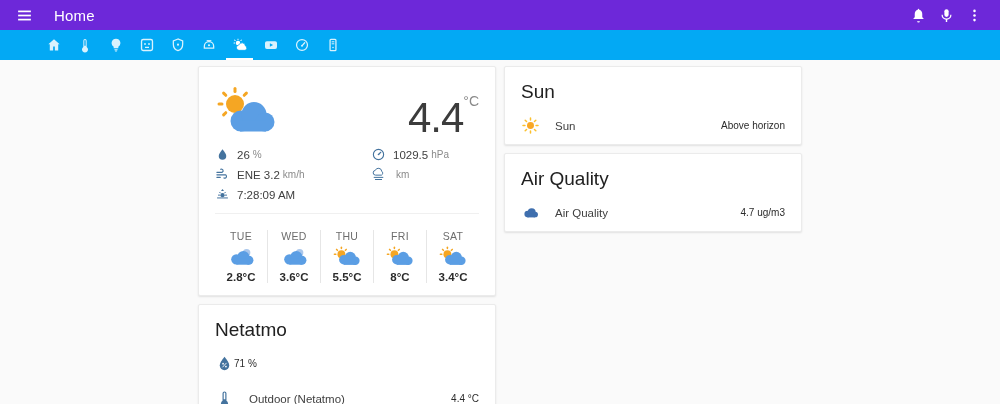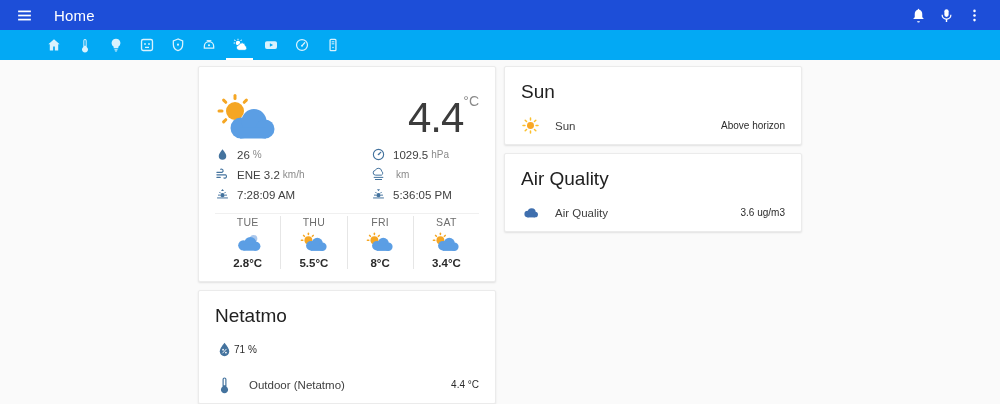--- a/index.html
+++ b/index.html
@@ -1,51 +1,51 @@
 <!DOCTYPE html>
 <html><head>
 <meta charset="utf-8">
 <style>
   * { margin:0; padding:0; box-sizing:border-box; }
   html,body { width:1000px; height:404px; overflow:hidden; }
   body { font-family:"Liberation Sans", sans-serif; background:#fafafa; color:#212121; }
 
   
-  .appbar { background:#1d4ed8; height:30px; display:flex; align-items:center; padding:0 12px; color:#fff; }
+  .appbar { background:#6d28d9; height:30px; display:flex; align-items:center; padding:0 12px; color:#fff; }
   .appbar .menu-btn { width:24px; height:24px; display:flex; align-items:center; justify-content:center; cursor:pointer; font-size:17px; }
   .appbar .title { font-size:15px; margin-left:18px; letter-spacing:.2px; }
   .appbar .spacer { flex:1; }
   .appbar .icon-btn { width:28px; height:24px; display:flex; align-items:center; justify-content:center; cursor:pointer; }
 
   
   .tabbar { background:#03a9f4; height:30px; display:flex; align-items:stretch; padding-left:38px; }
   .tab { width:31px; display:flex; align-items:center; justify-content:center; position:relative; cursor:pointer; opacity:.85; }
   .tab.active { opacity:1; }
   .tab.active::after { content:""; position:absolute; left:2px; right:2px; bottom:0; height:2px; background:#fff; }
   .tab svg { width:16px; height:16px; }
 
   
   .content { padding-top:6px; }
   .columns { width:604px; margin:0 auto; display:flex; gap:8px; align-items:flex-start; }
   .col { width:298px; display:flex; flex-direction:column; gap:8px; }
   .card { background:#fff; border:1px solid #ebebeb; border-radius:2px; box-shadow:0 1px 2px rgba(0,0,0,.10); }
 
   
   .weather-card { padding:12px 16px 12px; }
-  .w-top { display:flex; align-items:flex-end; justify-content:space-between; }
+  .w-top { display:flex; align-items:center; justify-content:space-between; }
   .w-top .big-icon { width:64px; height:46px; }
   .big-temp { font-size:42px; font-weight:300; color:#3c3c3c; line-height:44px; letter-spacing:-1px; }
   .big-temp .deg { font-size:14px; color:#8a8a8a; vertical-align:26px; letter-spacing:0; font-weight:400; }
   .w-attrs { display:flex; justify-content:space-between; margin-top:6px; }
   .attr-col { display:flex; flex-direction:column; gap:3px; }
   .attr-row { display:flex; align-items:center; height:17px; }
   .attr-row svg { width:15px; height:15px; margin-right:7px; flex:0 0 auto; }
   .attr-row .val { font-size:11.5px; color:#404040; }
   .attr-row .unit { font-size:10px; color:#8a8a8a; margin-left:3px; }
-  .forecast { display:flex; margin-top:10px; border-top:1px solid #f0f0f0; padding-top:2px; }
+  .forecast { display:flex; margin-top:10px; border-top:1px solid #f0f0f0; padding-top:16px; }
   .f-col { flex:1; display:flex; flex-direction:column; align-items:center; gap:4px; }
   .f-col + .f-col { border-left:1px solid #e6e6e6; }
   .f-day { font-size:10.5px; color:#6d6d6d; letter-spacing:.3px; }
   .f-col svg { width:28px; height:21px; }
   .f-temp { font-size:11.5px; font-weight:bold; color:#2b2b2b; }
 
   
   .card .card-title { font-size:19px; color:#212121; padding:14px 16px 6px; font-weight:400; }
   .entity-row { display:flex; align-items:center; padding:7px 16px 9px; cursor:pointer; }
   .entity-row svg { width:19px; height:19px; flex:0 0 auto; }
@@ -241,53 +241,49 @@
               <svg viewBox="0 0 24 24">
                   <path d="M7.2 13a3.8 3.8 0 0 1-.4-7.57A5.4 5.4 0 0 1 17.2 6.9 3.6 3.6 0 0 1 16.8 13Z" fill="none" stroke="#44739e" stroke-width="1.6"></path>
                   <g stroke="#44739e" stroke-width="1.6" stroke-linecap="round">
                     <line x1="5" y1="16.6" x2="19" y2="16.6"></line>
                     <line x1="7" y1="20" x2="17" y2="20"></line>
                   </g>
                 </svg>
               <span class="val"></span>
                 <span class="unit">km</span>
             </div>
-            <div class="attr-row">
-              <svg viewBox="0 0 24 24">
-                  <g fill="#44739e">
-                    <path d="M12 6.6 14.4 3.4h-4.8Z"></path>
-                    <circle cx="12" cy="13" r="3.4"></circle>
-                  </g>
-                  <g stroke="#44739e" stroke-width="1.6" stroke-linecap="round">
-                    <line x1="5.5" y1="13" x2="7.3" y2="13"></line>
-                    <line x1="16.7" y1="13" x2="18.5" y2="13"></line>
-                    <line x1="7.4" y1="8.4" x2="8.6" y2="9.6"></line>
-                    <line x1="16.6" y1="8.4" x2="15.4" y2="9.6"></line>
-                    <line x1="4" y1="17.5" x2="20" y2="17.5"></line>
-                  </g>
-                </svg>
-              <span class="val">5:36:05 PM</span>
-                <span class="unit"></span>
-            </div>
           </div>
         </div>
 
         <div class="forecast">
           <div class="f-col">
             <span class="f-day">TUE</span>
             <svg viewBox="0 0 30 22">
                 <circle cx="21" cy="7" r="4" fill="#aac7ec"></circle>
                 <g fill="#5b9ee4">
                   <circle cx="10" cy="14" r="5.5"></circle>
                   <circle cx="17.5" cy="11.5" r="6.5"></circle>
                   <circle cx="23.5" cy="15" r="4.8"></circle>
                   <rect x="10" y="13.5" width="14" height="6.3"></rect>
                 </g>
               </svg>
             <span class="f-temp">2.8°C</span>
+          </div>
+          <div class="f-col">
+            <span class="f-day">WED</span>
+            <svg viewBox="0 0 30 22">
+                <circle cx="21" cy="7" r="4" fill="#aac7ec"></circle>
+                <g fill="#5b9ee4">
+                  <circle cx="10" cy="14" r="5.5"></circle>
+                  <circle cx="17.5" cy="11.5" r="6.5"></circle>
+                  <circle cx="23.5" cy="15" r="4.8"></circle>
+                  <rect x="10" y="13.5" width="14" height="6.3"></rect>
+                </g>
+              </svg>
+            <span class="f-temp">3.6°C</span>
           </div>
           <div class="f-col">
             <span class="f-day">THU</span>
             <svg viewBox="0 0 30 22">
                 <g stroke="#f5a623" stroke-width="1.6" stroke-linecap="round">
                   <line x1="9" y1="2.5" x2="9" y2="1"></line>
                   <line x1="4.8" y1="4.4" x2="3.8" y2="3.4"></line>
                   <line x1="3" y1="8.5" x2="1.5" y2="8.5"></line>
                   <line x1="13.2" y1="4.4" x2="14.2" y2="3.4"></line>
                 </g>
@@ -393,19 +389,19 @@
         <div class="entity-row">
           <svg viewBox="0 0 24 24">
               <g fill="#3f6fae">
                 <circle cx="8.5" cy="14" r="4.2"></circle>
                 <circle cx="13.5" cy="11.5" r="5"></circle>
                 <circle cx="17.8" cy="14.5" r="3.6"></circle>
                 <rect x="8.5" y="13.5" width="9.3" height="4.7"></rect>
               </g>
             </svg>
           <span class="label">Air Quality</span>
-          <span class="value">3.6 ug/m3</span>
+          <span class="value">4.7 ug/m3</span>
         </div>
       </div>
     </div>
 
   </div>
 </div>
 
 </body></html>

